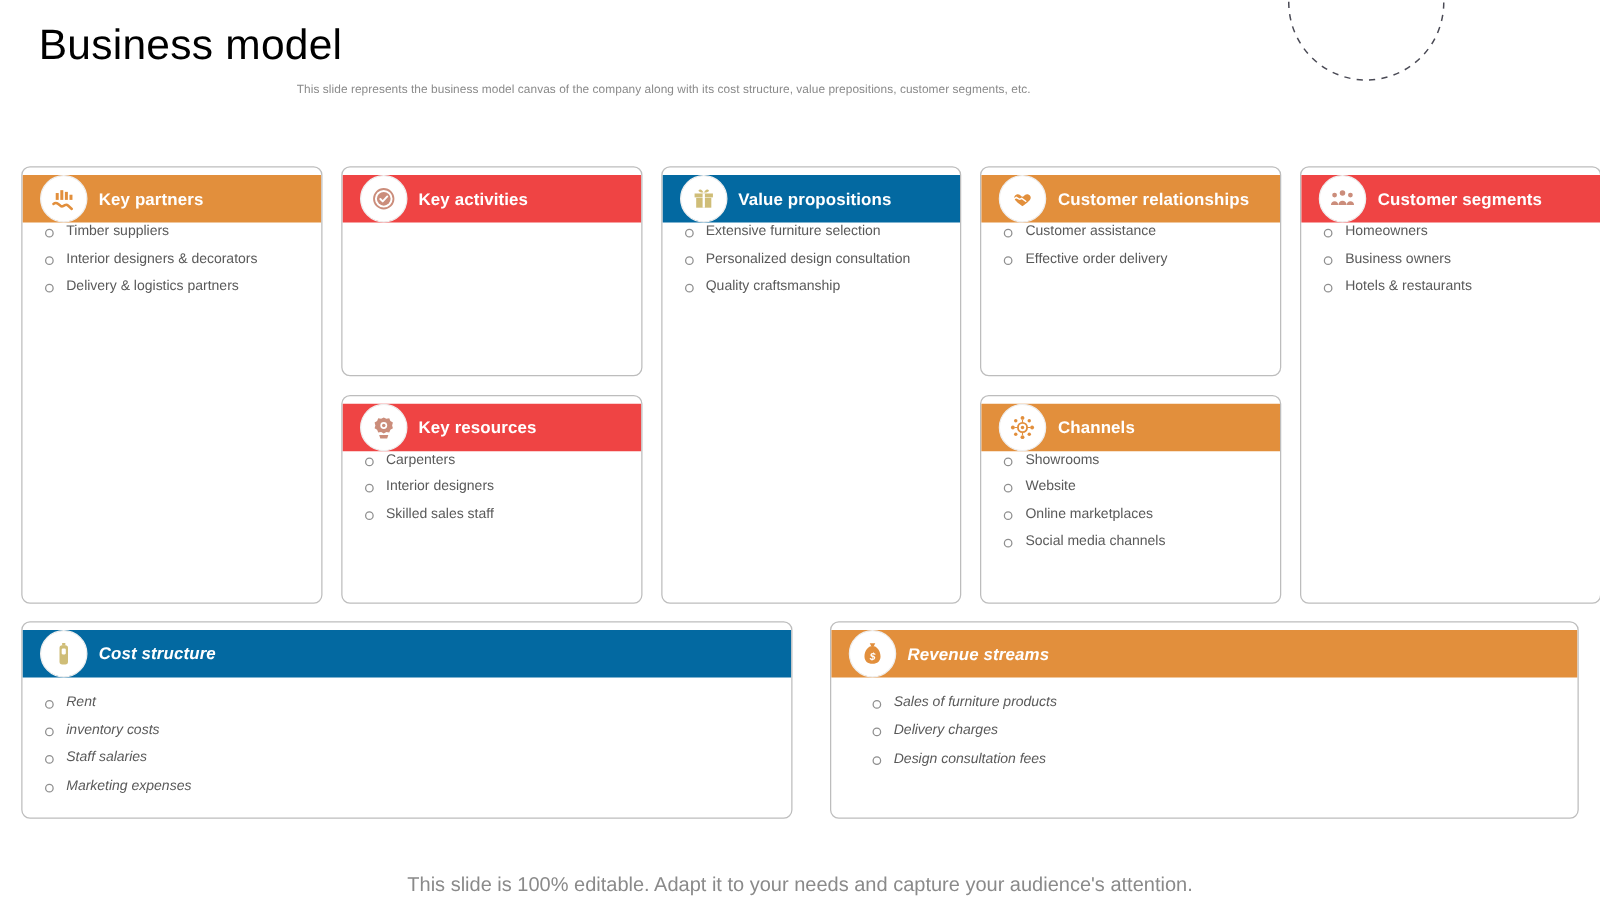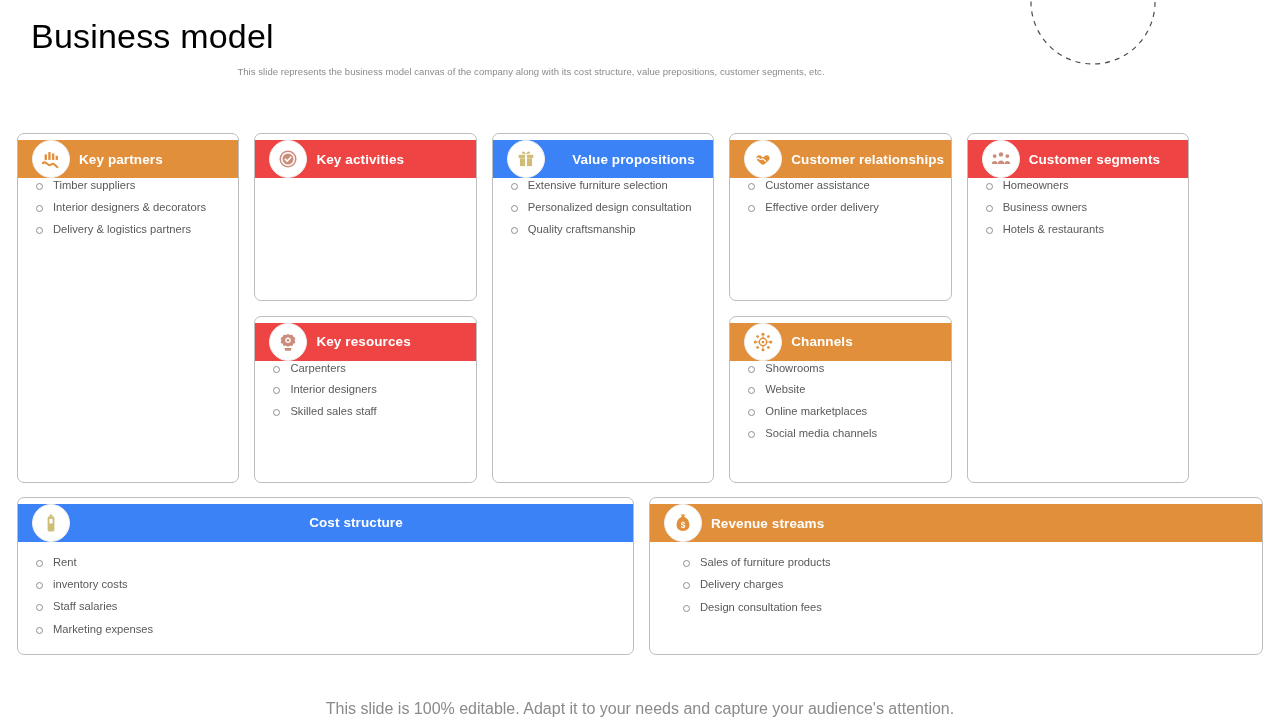--- a/index.html
+++ b/index.html
@@ -47,21 +47,21 @@
     color: #8a8a8a;
     letter-spacing: 0.05px;
     text-align: center;
   }
 
   
   .canvas {
     position: absolute;
     top: 133px;
     left: 17px;
-    width: 1172px;
+    width: 1264px;
     height: 350px;
     display: flex;
     gap: 15px;
   }
   .col {
     display: flex;
     flex-direction: column;
     gap: 15px;
     flex: 1 1 0;
     min-width: 0;
@@ -106,21 +106,21 @@
     font-size: 13.5px;
     font-weight: bold;
     color: #ffffff;
     letter-spacing: 0.1px;
     white-space: nowrap;
   }
 
   
   .hd-orange { background: #E28F3C; }
   .hd-salmon { background: #ef4444; }
-  .hd-khaki  { background: #3b82f6; justify-content: center; }
+  .hd-khaki  { background: #0369a1; }
 
   .ic-orange { color: #E28F3C; fill: #E28F3C; }
 
   
   .card-body {
     padding: 0 10px 10px 14px;
     flex: 1 1 auto;
   }
   .b-list { list-style: none; }
   .b-item {
@@ -143,21 +143,22 @@
   }
 
   
   .bottom-row {
     position: absolute;
     top: 497px;
     left: 17px;
     width: 1246px;
     height: 158px;
     display: flex;
-    gap: 15px;
+    gap: 30px;
+    font-style: italic;
   }
   .bottom-row .card.cost { flex: 0 0 617px; }
   .bottom-row .card.rev  { flex: 1 1 auto; }
   .bottom-row .card-head { height: 38px; }
   .bottom-row .card-body { padding-top: 13px; }
   .bottom-row .b-item { margin-bottom: 7.5px; }
   .bottom-row .card.rev .card-body { padding-left: 29px; }
 
   
   .footer-note {

